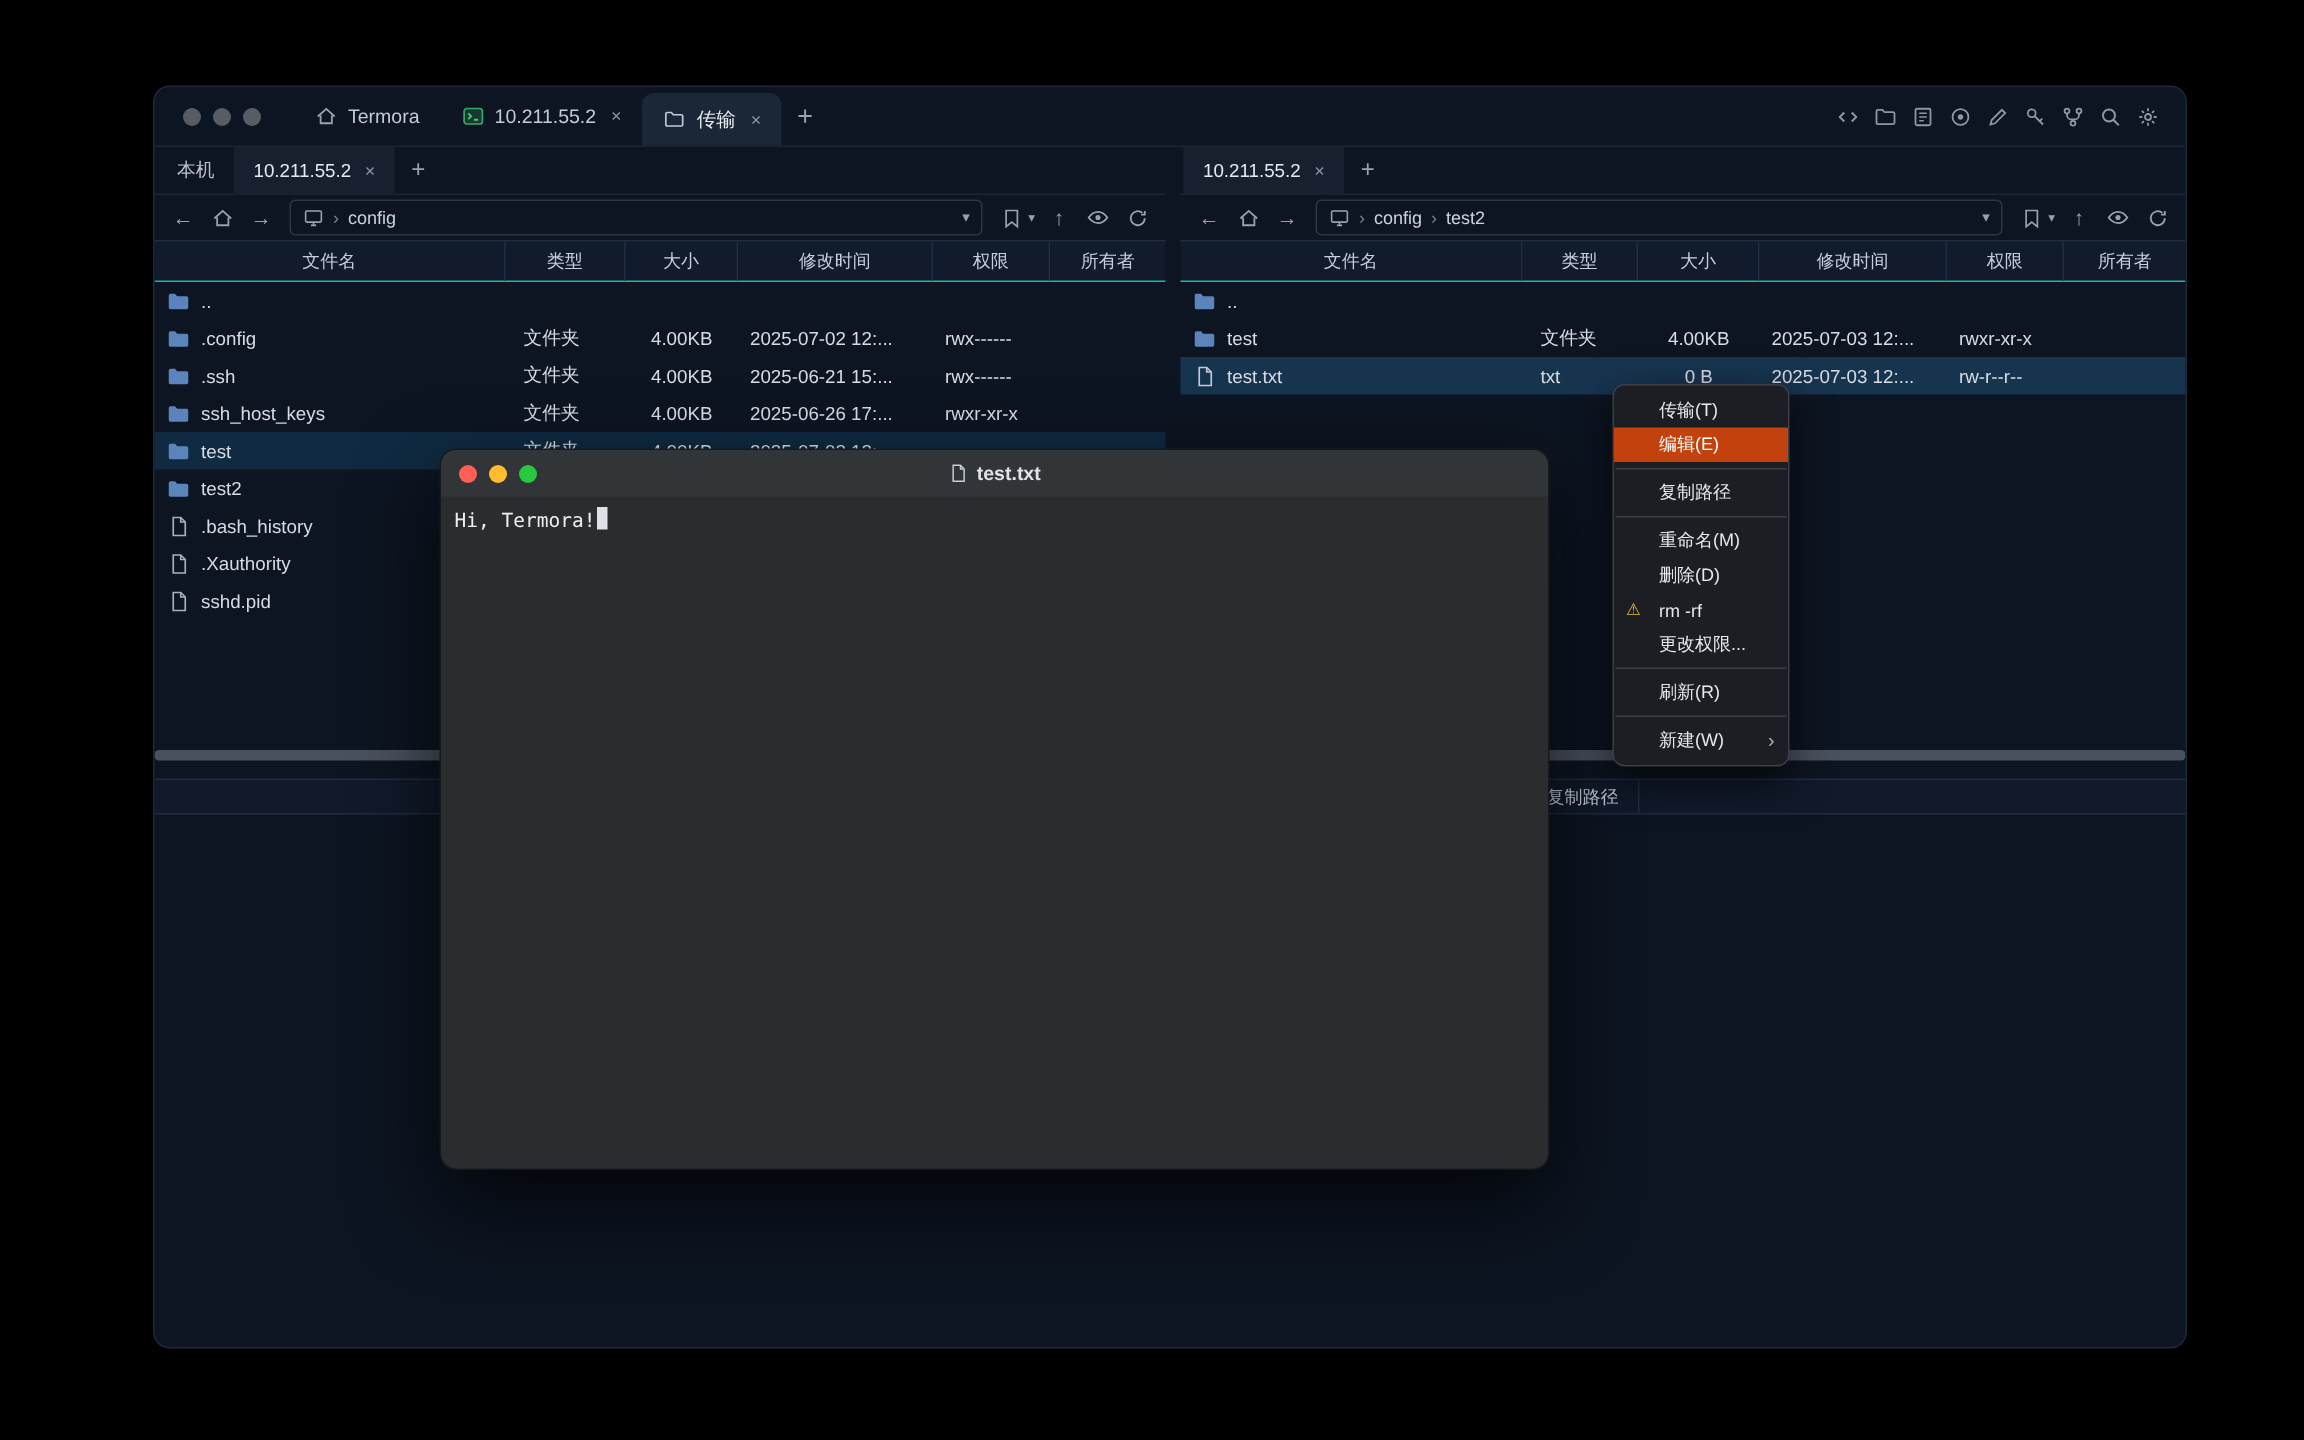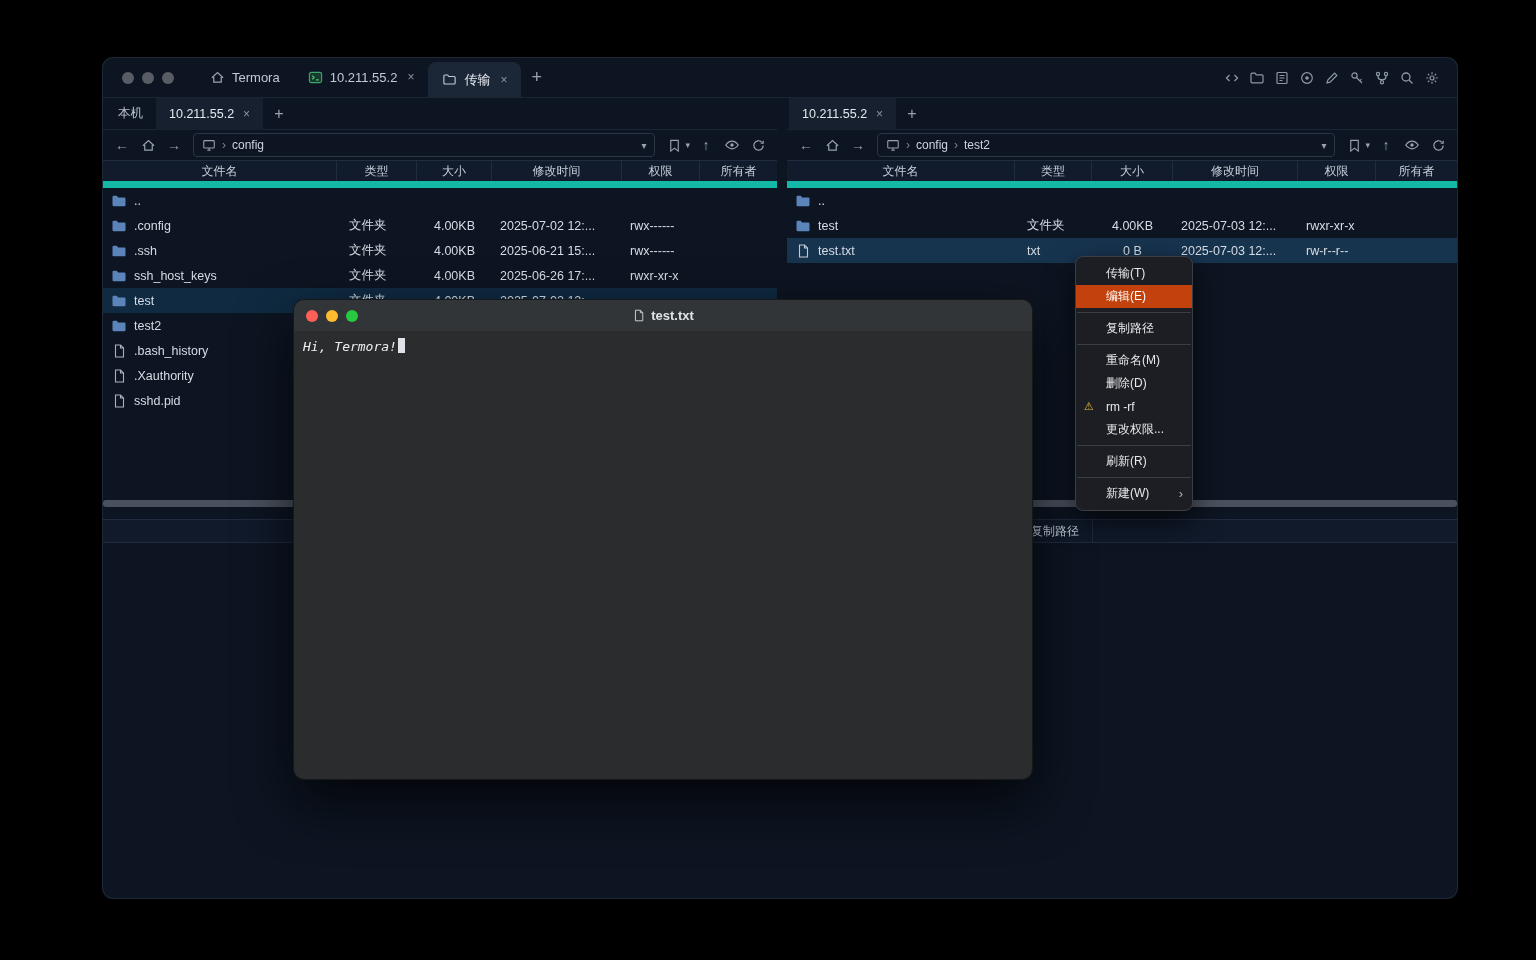--- a/index.html
+++ b/index.html
@@ -40,21 +40,21 @@
   .ptoolbar { height:30px; display:flex; align-items:center; gap:2px; padding:0 7px; }
   .nav-btn, .tool-btn { min-width:24px; height:24px; display:flex; align-items:center;
     justify-content:center; color:#98a0ae; font-size:14px; border-radius:4px; }
   .crumb { flex:1; height:24px; border:1px solid #2a3548; border-radius:4px; display:flex;
     align-items:center; gap:6px; padding:0 8px; margin:0 5px; font-size:12px; color:#ccd3de; background:#0d1522; }
   .crumb-sep { color:#7c8494; font-size:12px; }
   .crumb-dd { margin-left:auto; color:#98a0ae; font-size:10px; }
   .bm-dd { color:#98a0ae; font-size:9px; margin-left:-3px; margin-right:2px; }
 
   .fhead { height:28px; display:flex; background:#111b2b; border-top:1px solid #202c3f;
-    border-bottom:7px solid #14b8a6; font-size:12px; color:#c6cedb; }
+    border-bottom:1px solid #14b8a6; font-size:12px; color:#c6cedb; }
   .fhead .col { display:flex; align-items:center; justify-content:center; border-right:1px solid #202c3f; }
   .fhead .col:last-child { border-right:none; }
 
   .lc-name{width:234px} .lc-type{width:80px} .lc-size{width:75px}
   .lc-date{width:130px} .lc-perm{width:78px} .lc-owner{width:77px}
   .rc-name{width:228px} .rc-type{width:77px} .rc-size{width:81px}
   .rc-date{width:125px} .rc-perm{width:78px} .rc-owner{width:81px}
 
   .frow { height:25px; display:flex; align-items:center; font-size:12.5px; color:#d7dce4; }
   .frow.selected-dim { background:#0f2a41; }
@@ -92,21 +92,21 @@
     border-radius:10px; background:#2b2c2e; z-index:40;
     box-shadow:0 0 0 1px #17181a, 0 22px 55px rgba(0,0,0,.75); }
   .editor-bar { height:31px; background:#323538; border-radius:10px 10px 0 0;
     display:flex; align-items:center; position:relative; }
   .etl { display:flex; gap:8px; margin-left:12px; }
   .dot { width:12px; height:12px; border-radius:50%; }
   .dot.red{background:#ff5f57} .dot.yellow{background:#febc2e} .dot.green{background:#28c840}
   .etitle { position:absolute; left:50%; transform:translateX(-50%); display:flex;
     align-items:center; gap:6px; color:#e0e3e7; font-size:13px; font-weight:600; }
   .editor-body { padding:7px 9px; font-family:"DejaVu Sans Mono","Liberation Mono",monospace;
-    font-size:13px; color:#eceef1;font-style:italic; }
+    font-size:13px; color:#eceef1; }
   .cursor { display:inline-block; width:7px; height:15px; background:#dfe3e8;
     margin-left:1px; vertical-align:-2px; }
 </style>
 </head>
 <body>
 
 <div class="window">
 
   <div class="titlebar">
     <div class="lights">

